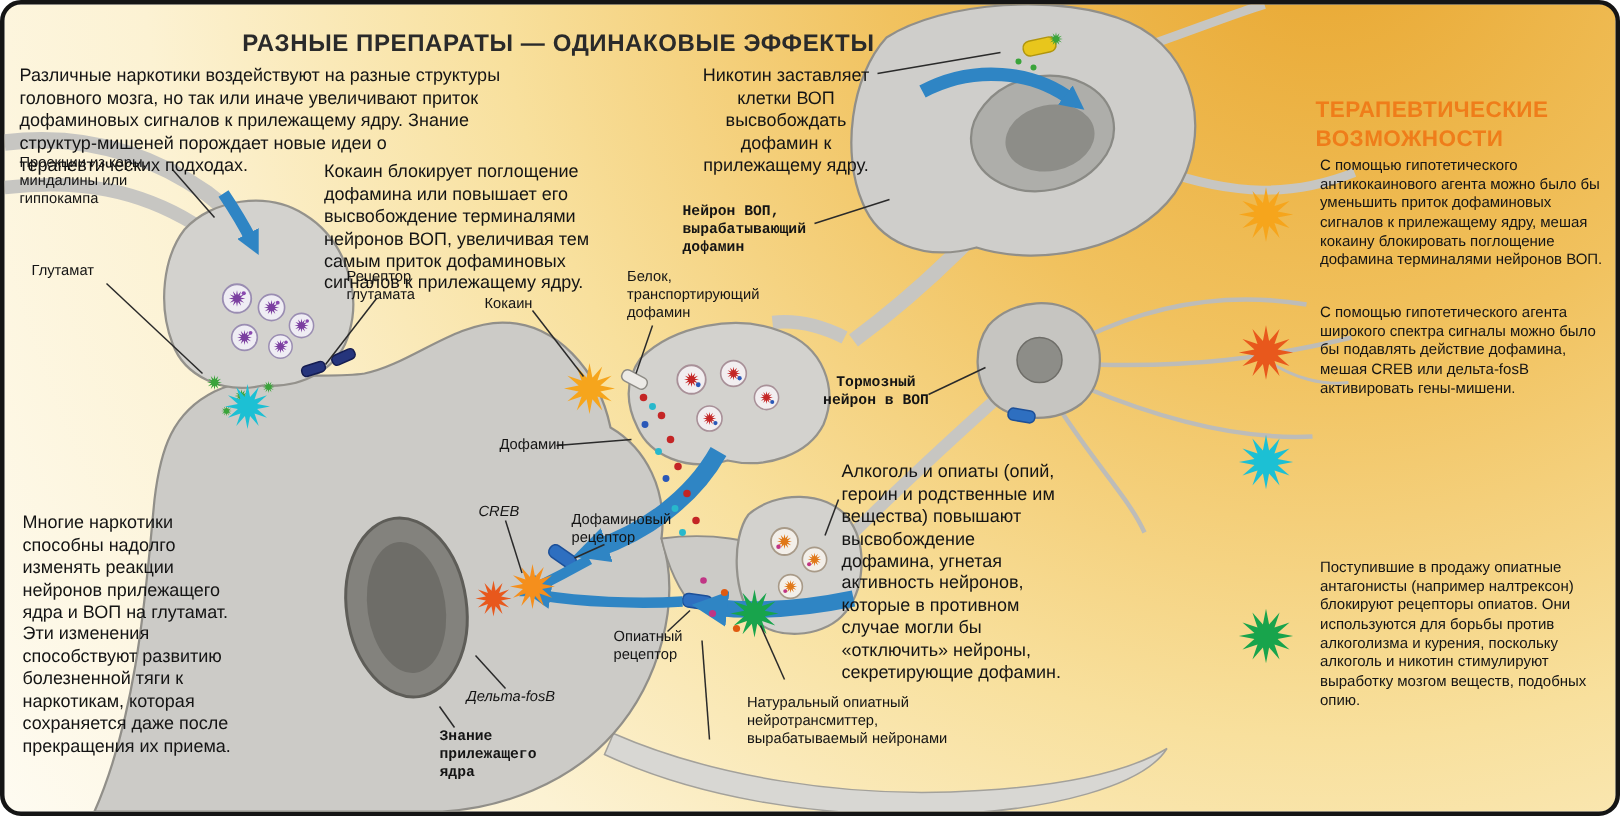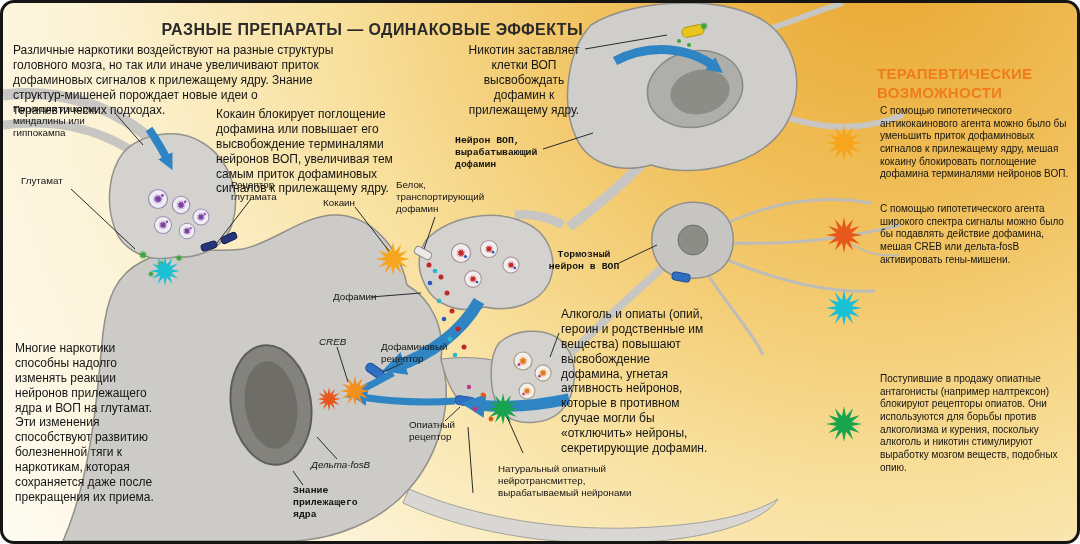--- a/index.html
+++ b/index.html
@@ -197,21 +197,21 @@
 
   <h1 class="title">РАЗНЫЕ ПРЕПАРАТЫ — ОДИНАКОВЫЕ ЭФФЕКТЫ</h1>
   <p class="txt para" style="left:10px;top:28px;width:324px;">Различные наркотики воздействуют на разные структуры головного мозга, но так или иначе увеличивают приток дофаминовых сигналов к прилежащему ядру. Знание структур-мишеней порождает новые идеи о терапевтических подходах.</p>
 
   <div class="txt" style="left:10px;top:100px;width:112px;">Проекции из коры, миндалины или гиппокампа</div>
   <div class="txt" style="left:18px;top:172px;">Глутамат</div>
   <div class="txt" style="left:228px;top:176px;width:82px;">Рецептор глутамата</div>
 
   <p class="txt para" style="left:213px;top:88px;width:200px;margin-top:16px;">Кокаин блокирует поглощение дофамина или повышает его высвобождение терминалями нейронов ВОП, увеличивая тем самым приток дофаминовых сигналов к прилежащему ядру.</p>
   <div class="txt" style="left:320px;top:194px;">Кокаин</div>
-  <div class="txt" style="left:393px;top:176px;width:84px;">Белок, транспортирующий дофамин</div>
+  <div class="txt" style="left:415px;top:176px;width:84px;">Белок, транспортирующий дофамин</div>
 
   <p class="txt para ctr" style="left:462px;top:28px;width:118px;">Никотин заставляет клетки ВОП высвобождать дофамин к прилежащему ядру.</p>
   <div class="txt b" style="left:452px;top:132px;width:94px;">Нейрон ВОП, вырабатывающий дофамин</div>
   <div class="txt b ctr" style="left:536px;top:246px;width:90px;">Тормозный нейрон в ВОП</div>
 
   <div class="txt" style="left:330px;top:288px;">Дофамин</div>
   <div class="txt it" style="left:316px;top:333px;">CREB</div>
   <div class="txt" style="left:378px;top:338px;width:78px;">Дофаминовый рецептор</div>
   <div class="txt" style="left:406px;top:416px;width:70px;">Опиатный рецептор</div>
   <div class="txt it" style="left:308px;top:456px;">Дельта-fosB</div>

